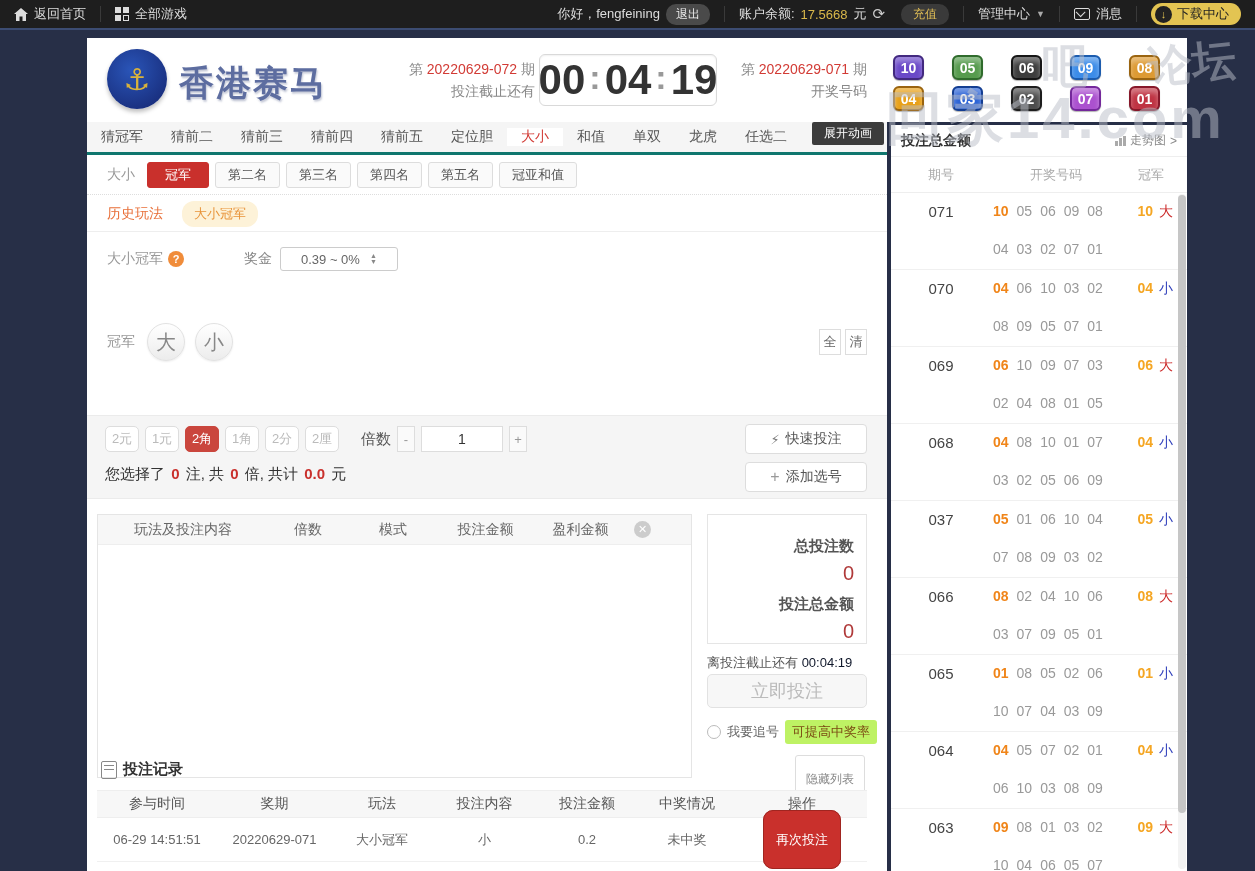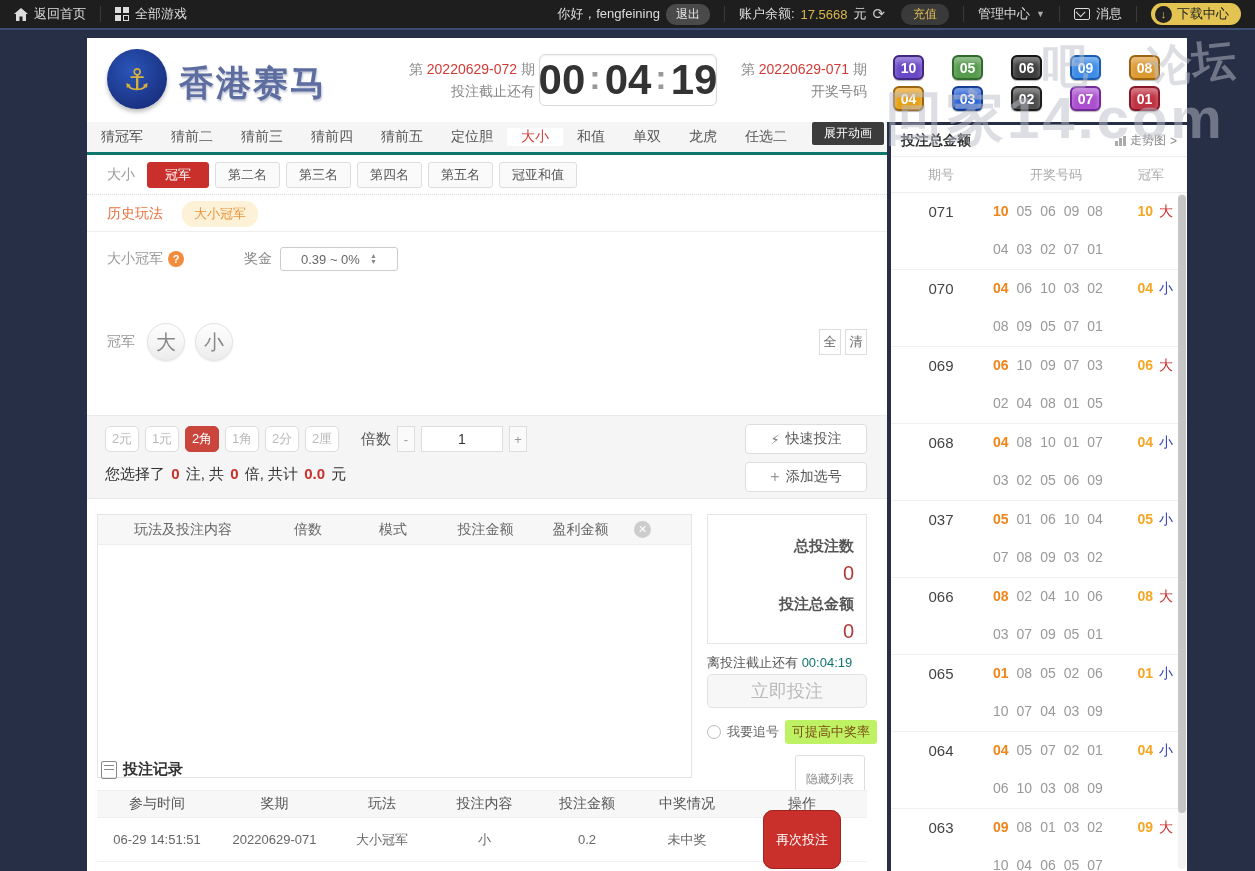--- a/index.html
+++ b/index.html
@@ -106,21 +106,21 @@
   .slipbox { position:absolute; left:10px; top:392px; width:595px; height:264px; border:1px solid #e5e5e5; background:#fff; }
   .sliphead { height:30px; background:#f7f7f7; border-bottom:1px solid #eee; display:flex; align-items:center; font-size:14px; color:#666; }
   .sliphead .c { text-align:center; }
   .slip-close { width:17px; height:17px; border-radius:50%; background:#ccc; color:#fff; font-size:11px;
                 display:flex; align-items:center; justify-content:center; margin-left:6px; cursor:pointer; }
   .sumbox { position:absolute; left:620px; top:392px; width:160px; height:130px; border:1px solid #e5e5e5; background:#fff;
             padding:14px 12px 0 0; text-align:right; }
   .sum-label { color:#555; font-size:15px; font-weight:bold; margin-top:8px; }
   .sum-val { color:#b03a3a; font-size:20px; margin-top:6px; margin-bottom:10px; }
   .deadline { position:absolute; left:620px; top:532px; width:160px; font-size:13px; color:#555; }
-  .deadline .red { color:#0f766e;text-align:right; }
+  .deadline .red { color:#0f172a;text-align:right; }
   .betnow { position:absolute; left:620px; top:552px; width:160px; height:34px; background:#f7f7f7; border:1px solid #e2e2e2;
             border-radius:5px; color:#bbb; font-size:18px; display:flex; align-items:center; justify-content:center; cursor:pointer; }
   .chase { position:absolute; left:620px; top:598px; display:flex; align-items:center; gap:6px; font-size:13px; color:#666; }
   .radio { width:14px; height:14px; border-radius:50%; border:1px solid #bbb; background:#fff; }
   .chase-badge { background:#bef264; color:#7a4a12; padding:3px 7px; border-radius:3px; font-size:13px; }
 
   
   .rec-head { position:absolute; left:14px; top:638px; display:flex; align-items:center; gap:6px; font-size:15px; font-weight:bold; color:#333; }
   .doc-ic { width:16px; height:18px; border:1.5px solid #888; border-radius:2px; position:relative; }
   .doc-ic:before { content:""; position:absolute; left:2px; top:3px; right:2px; border-top:1.5px solid #888; box-shadow:0 4px 0 #888; }

